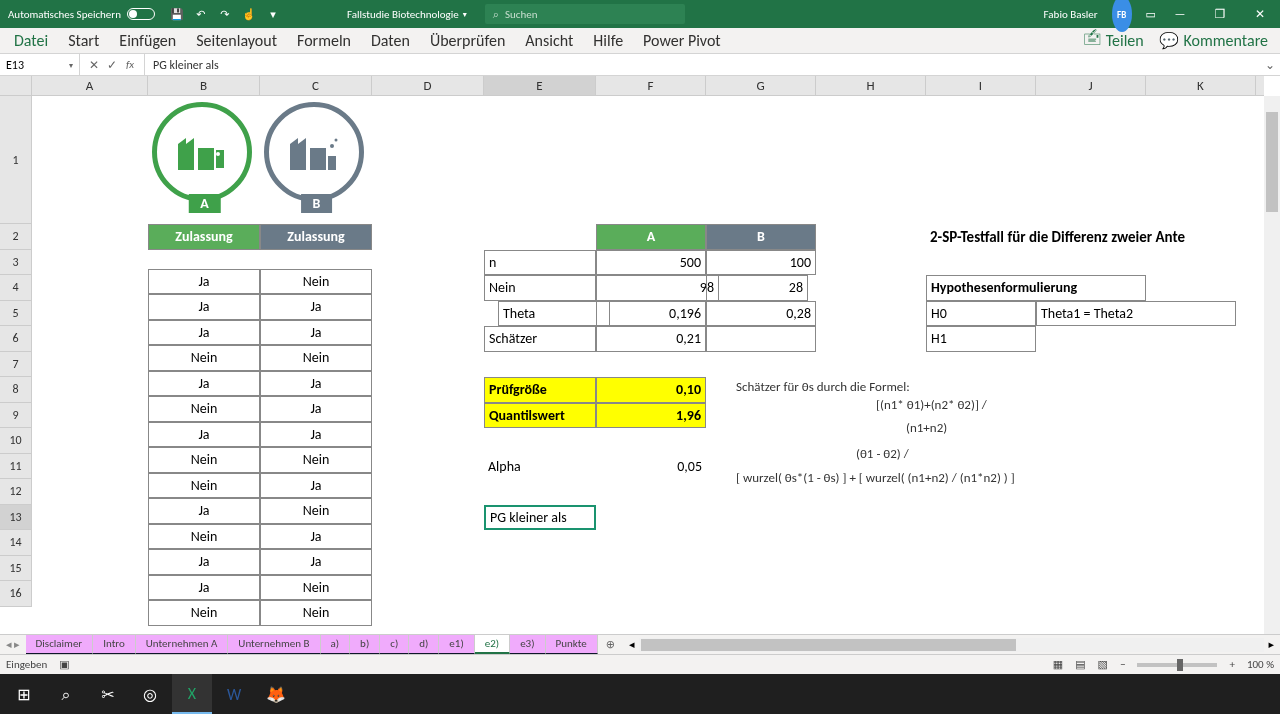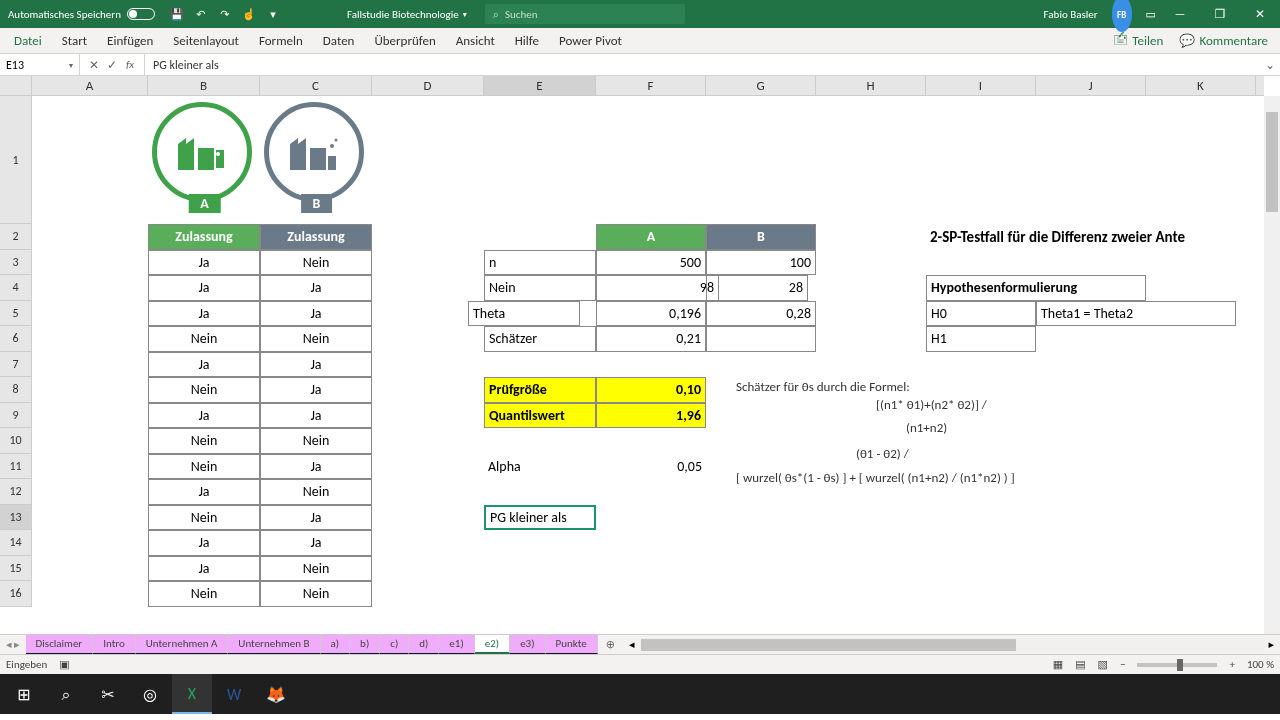--- a/index.html
+++ b/index.html
@@ -14,21 +14,21 @@
 .qat-btn { width: 16px; height: 16px; display: flex; align-items: center; justify-content: center; }
 .title-area { flex: 1; display: flex; align-items: center; gap: 18px; }
 .doc-title { margin-left: 60px; display: flex; align-items: center; gap: 4px; }
 .searchbox { background: #2d8253; border-radius: 2px; width: 200px; height: 20px; display: flex; align-items: center; padding: 0 8px; gap: 6px; color: #c9dfd0; }
 .user-area { display: flex; align-items: center; gap: 14px; padding: 0 4px; }
 .avatar { width: 20px; height: 36px; border-radius: 50%; background: #3a8ee6; display: flex; align-items: center; justify-content: center; font-size: 9px; font-weight: bold; }
 .win-controls { display: flex; }
 .win-btn { width: 40px; height: 28px; display: flex; align-items: center; justify-content: center; font-size: 12px; }
 
 
-.ribbon { background: #f3f2f1; border-bottom: 1px solid #d4d4d4; height: 26px; display: flex; align-items: center; padding: 0 4px; font-size: 13px; color: #323130; }
+.ribbon { background: #f3f2f1; border-bottom: 1px solid #d4d4d4; height: 26px; display: flex; align-items: center; padding: 0 4px; font-size: 16px; color: #323130; }
 .ribbon-tab { padding: 4px 10px; cursor: pointer; }
 .ribbon-spacer { flex: 1; }
 .share-btn { display: flex; align-items: center; gap: 4px; padding: 2px 8px; color: #217346; }
 
 
 .fbar { height: 22px; display: flex; align-items: center; border-bottom: 1px solid #d4d4d4; font-size: 12px; }
 .namebox { width: 80px; border-right: 1px solid #d4d4d4; padding: 0 6px; display: flex; align-items: center; justify-content: space-between; height: 100%; }
 .namebox .arrow { font-size: 8px; color: #666; }
 .fbar-btns { display: flex; gap: 2px; padding: 0 6px; border-right: 1px solid #d4d4d4; height: 100%; align-items: center; }
 .fbar-btns span { width: 16px; text-align: center; color: #666; }
@@ -44,21 +44,21 @@
 .col-h.sel { background: #d2d2d2; }
 .row-headers { position: absolute; top: 20px; left: 0; width: 32px; background: #e6e6e6; border-right: 1px solid #ccc; }
 .row-h { height: 25.5px; text-align: center; font-size: 12px; color: #333; border-bottom: 1px solid #ccc; line-height: 25.5px; }
 .row-h.sel { background: #d2d2d2; }
 .sheet { position: absolute; top: 20px; left: 32px; right: 16px; bottom: 0; }
 .cell-layer { position: absolute; inset: 0; }
 .c { position: absolute; font-size: 14px; display: flex; align-items: center; padding: 0 4px; font-family: Calibri, sans-serif; }
 .hdr-green { background: #5aad5a; color: #fff; font-weight: bold; justify-content: center; border: 1px solid #888; }
 .hdr-slate { background: #6a7a88; color: #fff; font-weight: bold; justify-content: center; border: 1px solid #888; }
 .bord { border: 1px solid #888; }
-.ctr { justify-content: center; }
+.ctr { justify-content: center; margin-top: 19px; }
 .rgt { justify-content: flex-end; }
 .yellow { background: #ffff00; }
 .bold { font-weight: bold; }
 .active { border: 2px solid #1a936f; }
 
 
 .logo { position: absolute; width: 105px; height: 105px; }
 .logo-circle { width: 100px; height: 100px; border-radius: 50%; border: 5px solid; display: flex; align-items: center; justify-content: center; position: relative; background: #fff; }
 .logo-a .logo-circle { border-color: #3fa14a; }
 .logo-b .logo-circle { border-color: #6a7a88; }
@@ -249,21 +249,21 @@
         <div class="c bord ctr" style="left: 116px; top: 485px; width: 112px; height: 25.5px;">Nein</div>
         <div class="c bord ctr" style="left: 228px; top: 485px; width: 112px; height: 25.5px;">Nein</div>
         <div class="c hdr-green" style="left: 564px; top: 128px; width: 110px; height: 25.5px;">A</div>
         <div class="c hdr-slate" style="left: 674px; top: 128px; width: 110px; height: 25.5px;">B</div>
         <div class="c bord" style="left: 452px; top: 153.5px; width: 112px; height: 25.5px;">n</div>
         <div class="c bord rgt" style="left: 564px; top: 153.5px; width: 110px; height: 25.5px;">500</div>
         <div class="c bord rgt" style="left: 674px; top: 153.5px; width: 110px; height: 25.5px;">100</div>
         <div class="c bord" style="left: 452px; top: 179px; width: 112px; height: 25.5px;">Nein</div>
         <div class="c bord rgt" style="left: 564px; top: 179px; width: 123px; height: 25.5px;">98</div>
         <div class="c bord rgt" style="left: 674px; top: 179px; width: 102px; height: 25.5px;">28</div>
-        <div class="c bord" style="left: 436px; top: 204.5px; width: 112px; height: 25.5px;">Theta</div>
+        <div class="c bord" style="left: 466px; top: 204.5px; width: 112px; height: 25.5px;">Theta</div>
         <div class="c bord rgt" style="left: 564px; top: 204.5px; width: 110px; height: 25.5px;">0,196</div>
         <div class="c bord rgt" style="left: 674px; top: 204.5px; width: 110px; height: 25.5px;">0,28</div>
         <div class="c bord" style="left: 452px; top: 230px; width: 112px; height: 25.5px;">Schätzer</div>
         <div class="c bord rgt" style="left: 564px; top: 230px; width: 110px; height: 25.5px;">0,21</div>
         <div class="c bord" style="left: 674px; top: 230px; width: 110px; height: 25.5px;"></div>
         <div class="c bord yellow bold" style="left: 452px; top: 281px; width: 112px; height: 25.5px;">Prüfgröße</div>
         <div class="c bord yellow bold rgt" style="left: 564px; top: 281px; width: 110px; height: 25.5px;">0,10</div>
         <div class="c bord yellow bold" style="left: 452px; top: 306.5px; width: 112px; height: 25.5px;">Quantilswert</div>
         <div class="c bord yellow bold rgt" style="left: 564px; top: 306.5px; width: 110px; height: 25.5px;">1,96</div>
         <div class="c " style="left: 452px; top: 357.5px; width: 112px; height: 25.5px;">Alpha</div>

